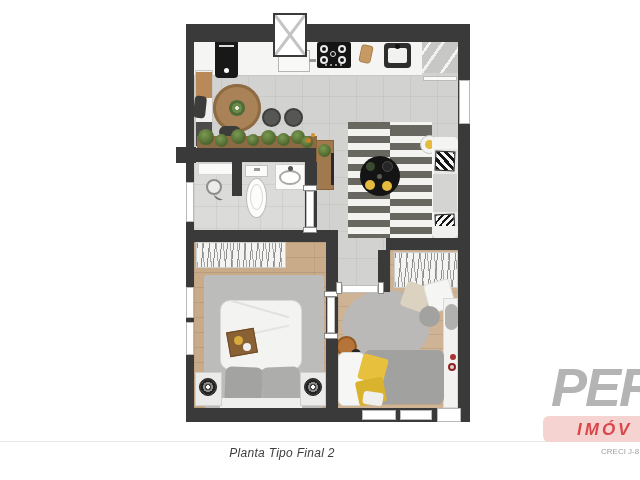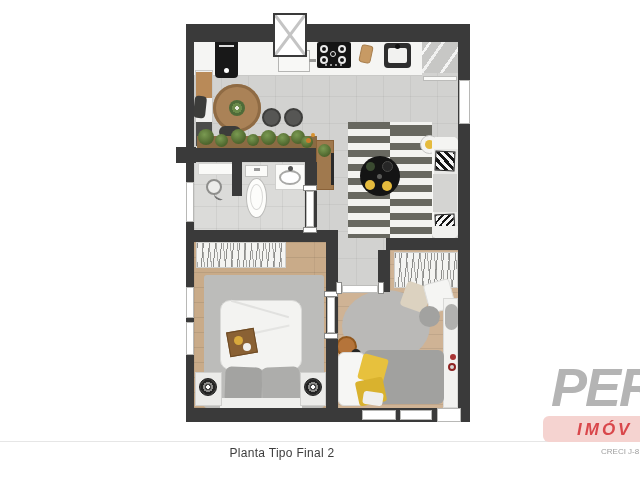--- a/index.html
+++ b/index.html
@@ -38,21 +38,21 @@
      transparent 17% 34%,rgba(255,255,255,.75) 34% 40%,transparent 40% 68%,
      rgba(255,255,255,.8) 68% 74%,transparent 74%);border:1px solid #99999
 
 7;}
   .plant{border-radius:50%;background:radial-gradient(circle at 40% 35%,#7a9a52,#50682f 65%,#3f5526);}
   .checker{background:repeating-linear-gradient(45deg,#151515 0 3px,#f5f5f5 3px 6px);border:1px solid #222;}
   .zigzag{background:repeating-linear-gradient(-45deg,#151515 0 2px,#f5f5f5 2px 5px);border:1px solid #222;}
   .speaker{border-radius:50%;border:1px solid #1c1c1c;
      background:radial-gradient(circle,#ffffff 0 2px,#444 2px 3px,#8a8a88 3px 5px,#222 5px 7px,#3d3d3b 7px);}
   .burner{border:2px solid #e8e8e8;border-radius:50%;background:transparent;}
-  .caption{left:0;top:446px;width:564px;text-align:center;font-size:12px;color:#3d3d3d;letter-spacing:.3px;}
+  .caption{left:0;top:446px;width:564px;text-align:center;font-size:12px;color:#3d3d3d;letter-spacing:.3px;font-style:italic;}
   .sep{left:0;top:441px;width:640px;height:1px;background:#e6e6e6;}
   .brand{left:551px;top:356px;font-size:54px;font-weight:700;font-style:italic;
          color:#b4b4b4;letter-spacing:-2px;white-space:nowrap;}
   .band{left:543px;top:416px;width:120px;height:26px;background:#f5d3d0;border-radius:6px 0 0 6px;}
   .division{left:577px;top:420px;font-size:17px;font-weight:700;font-style:italic;
          color:#d9474b;letter-spacing:3px;white-space:nowrap;}
   .creci{left:601px;top:447px;font-size:8px;color:#a0a0a0;white-space:nowrap;}
 </style>
 </head>
 <body>

